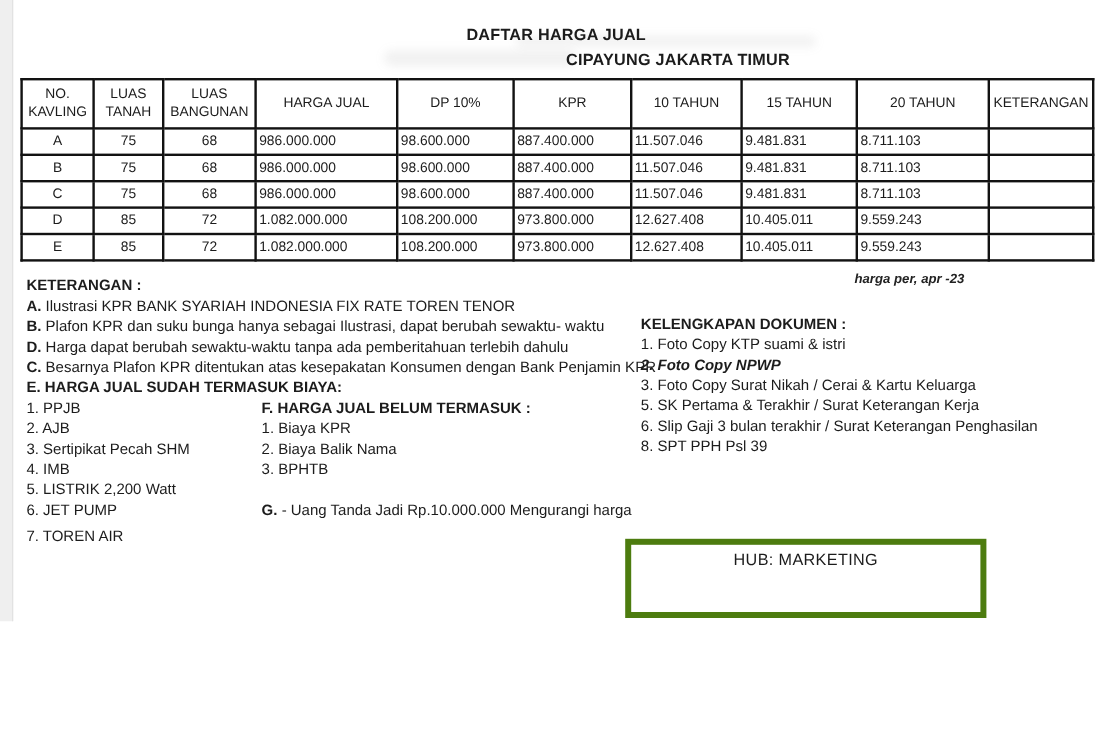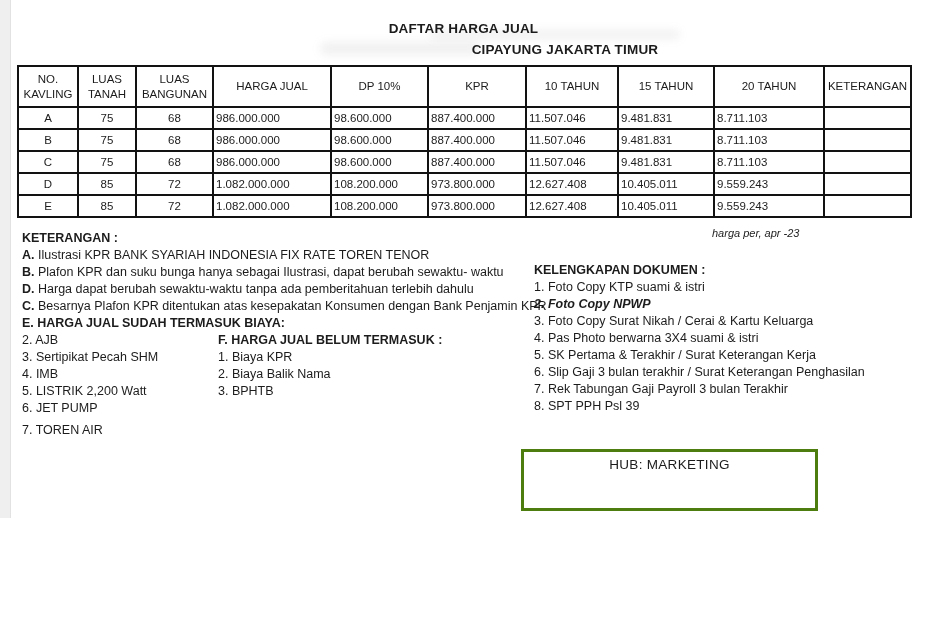--- a/index.html
+++ b/index.html
@@ -13,31 +13,31 @@
   .doc-subtitle{position:absolute;top:42px;left:200px;width:730px;text-align:center;
                 font-size:13.5px;font-weight:bold;letter-spacing:.2px;}
   table.price{position:absolute;left:17px;top:65px;width:893px;border-collapse:collapse;
               table-layout:fixed;font-size:11.5px;padding-left:24px;}
   table.price th,table.price td{border:2px solid #121212;padding:0 2px;overflow:hidden;}
   table.price th{height:39px;font-weight:500;text-align:center;line-height:1.25;}
   table.price td{height:20px;}
   td.c{text-align:center;}
   td.r{padding-right:12px;}
   .price-note{position:absolute;left:712px;top:227px;font-size:11px;font-style:italic;
-              font-weight:400;color:#222;}
+              font-weight:700;color:#222;}
   .notes{position:absolute;font-size:12.5px;line-height:17px;white-space:nowrap;}
   .notes .hd{font-weight:bold;}
   .notes .mt{margin-top:5px;}
   .notes .spacer{height:17px;}
   .col1{left:22px;top:230px;}
   .col2{left:218px;top:332px;}
   .col3{left:518px;top:262px;margin-left:16px;}
   .col3 .doc-item:nth-of-type(3){font-style:italic;font-weight:bold;}
   .hub-box{position:absolute;left:521px;top:449px;width:291px;height:56px;
-           border:3px solid #4d7c0f;text-align:center;}
+           border:5px solid #4d7c0f;text-align:center;}
   .hub-box span{display:inline-block;margin-top:5px;font-size:13.5px;letter-spacing:.3px;}
   .logo{position:absolute;left:714px;top:546px;width:210px;height:68px;}
   .logo-tile{position:absolute;left:3px;top:8px;width:49px;height:51px;border-radius:10px;}
   .logo-text{position:absolute;left:60px;top:4px;font-weight:800;font-size:25px;
              letter-spacing:.5px;line-height:23px;font-family:"DejaVu Sans",sans-serif;
              text-shadow:0 0 2px #fff;}
   .logo-badge{position:absolute;left:169px;top:0px;width:34px;height:56px;border-radius:8px;
               border:3px solid #ffffff;transform:rotate(33deg);
               box-shadow:0 1px 3px rgba(0,0,0,.35);display:flex;align-items:center;justify-content:center;}
   .logo-badge span{writing-mode:vertical-rl;text-orientation:mixed;font-weight:800;
@@ -148,45 +148,45 @@
 
   <div class="price-note">harga per, apr -23</div>
 
   <div class="notes col1">
     <div class="hd">KETERANGAN :</div>
     <div><b>A.</b> <span>Ilustrasi KPR BANK SYARIAH INDONESIA FIX RATE TOREN TENOR</span></div>
     <div><b>B.</b> <span>Plafon KPR dan suku bunga hanya sebagai Ilustrasi, dapat berubah sewaktu- waktu</span></div>
     <div><b>D.</b> <span>Harga dapat berubah sewaktu-waktu tanpa ada pemberitahuan  terlebih dahulu</span></div>
     <div><b>C.</b> <span>Besarnya Plafon KPR ditentukan atas kesepakatan Konsumen dengan Bank Penjamin KPR</span></div>
     <div class="hd">E. HARGA JUAL SUDAH TERMASUK BIAYA:</div>
+    <div>1. PPJB</div>
     <div>2. AJB</div>
     <div>3. Sertipikat Pecah SHM</div>
     <div>4. IMB</div>
     <div>5. LISTRIK 2,200 Watt</div>
     <div>6. JET PUMP</div>
     <div class="mt">7. TOREN AIR</div>
   </div>
 
   <div class="notes col2">
     <div class="hd">F. HARGA JUAL BELUM TERMASUK :</div>
     <div>1. Biaya KPR</div>
     <div>2. Biaya Balik Nama</div>
     <div>3. BPHTB</div>
     <div class="spacer"></div>
+    <div><b>G.</b> <span>- Uang Tanda Jadi Rp.10.000.000 Mengurangi harga</span></div>
   </div>
 
   <div class="notes col3">
     <div class="hd">KELENGKAPAN DOKUMEN :</div>
     <div class="doc-item">1. Foto Copy KTP suami &amp; istri</div>
     <div class="doc-item">2. Foto Copy NPWP</div>
     <div class="doc-item">3. Foto Copy Surat Nikah / Cerai &amp; Kartu Keluarga</div>
-    <div class="doc-item">4. Pas Photo berwarna 3X4 suami &amp; istri</div>
     <div class="doc-item">5. SK Pertama &amp; Terakhir / Surat Keterangan Kerja</div>
     <div class="doc-item">6. Slip Gaji 3 bulan terakhir / Surat Keterangan Penghasilan</div>
-    <div class="doc-item">7. Rek Tabungan Gaji Payroll 3 bulan Terakhir</div>
     <div class="doc-item">8. SPT PPH Psl 39</div>
   </div>
 
   <div class="hub-box">
     <span>HUB: MARKETING</span>
   </div>
 
   <div class="logo">
     <svg class="logo-tile" viewBox="0 0 49 51" xmlns="http://www.w3.org/2000/svg">
       <rect x="0" y="0" width="49" height="51" rx="10" fill="#eaecc5"></rect>

